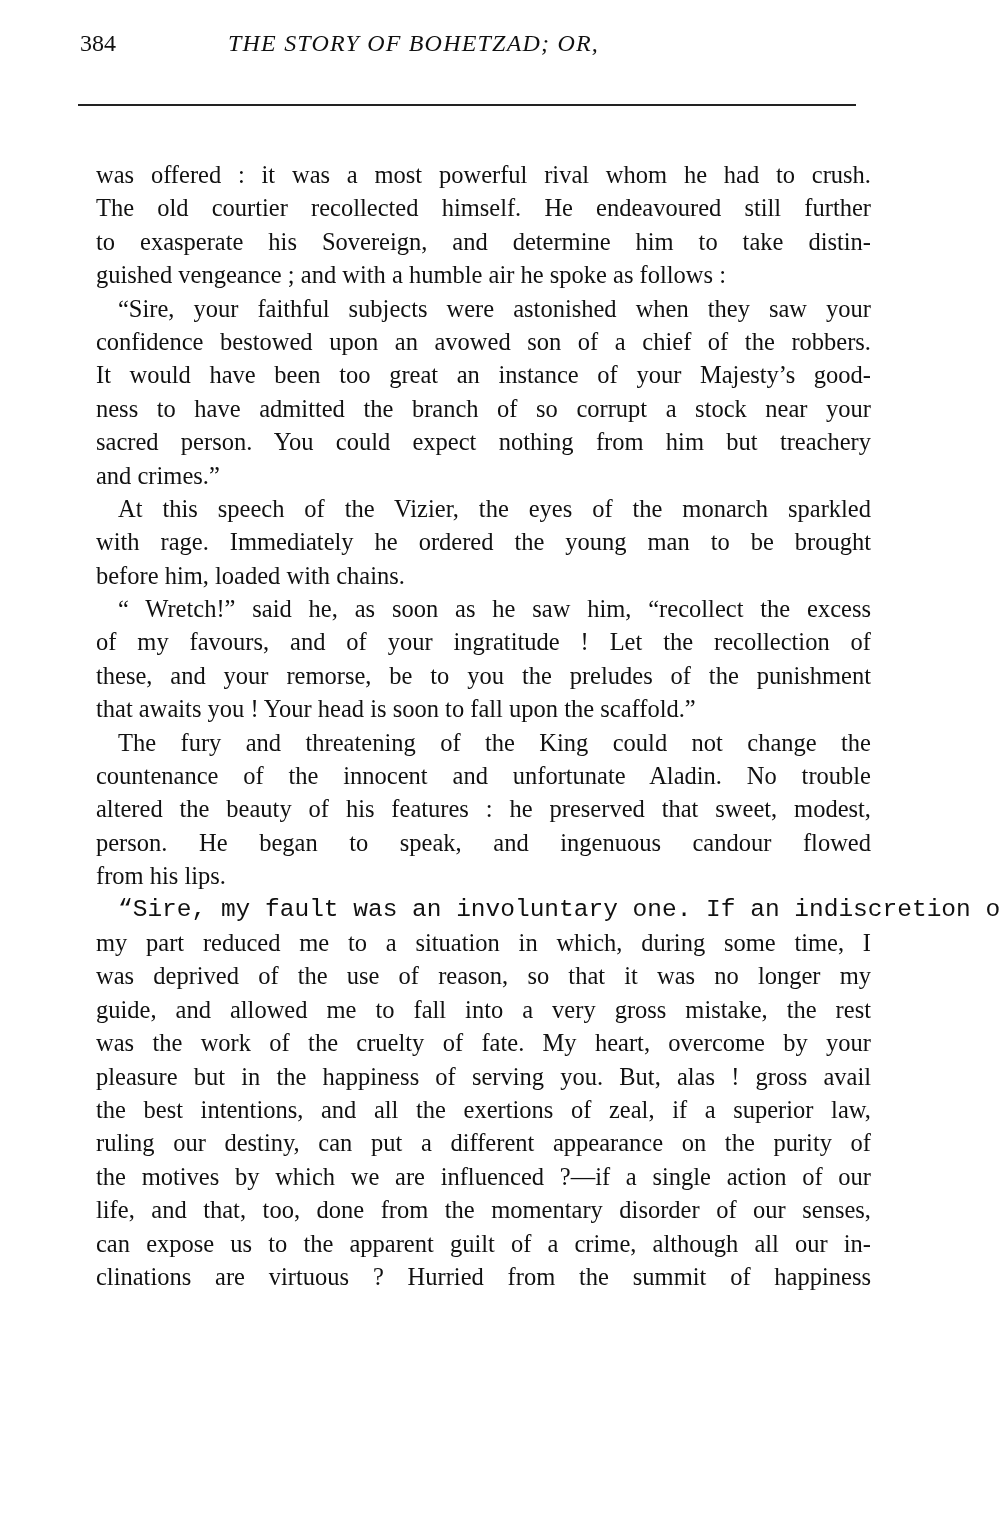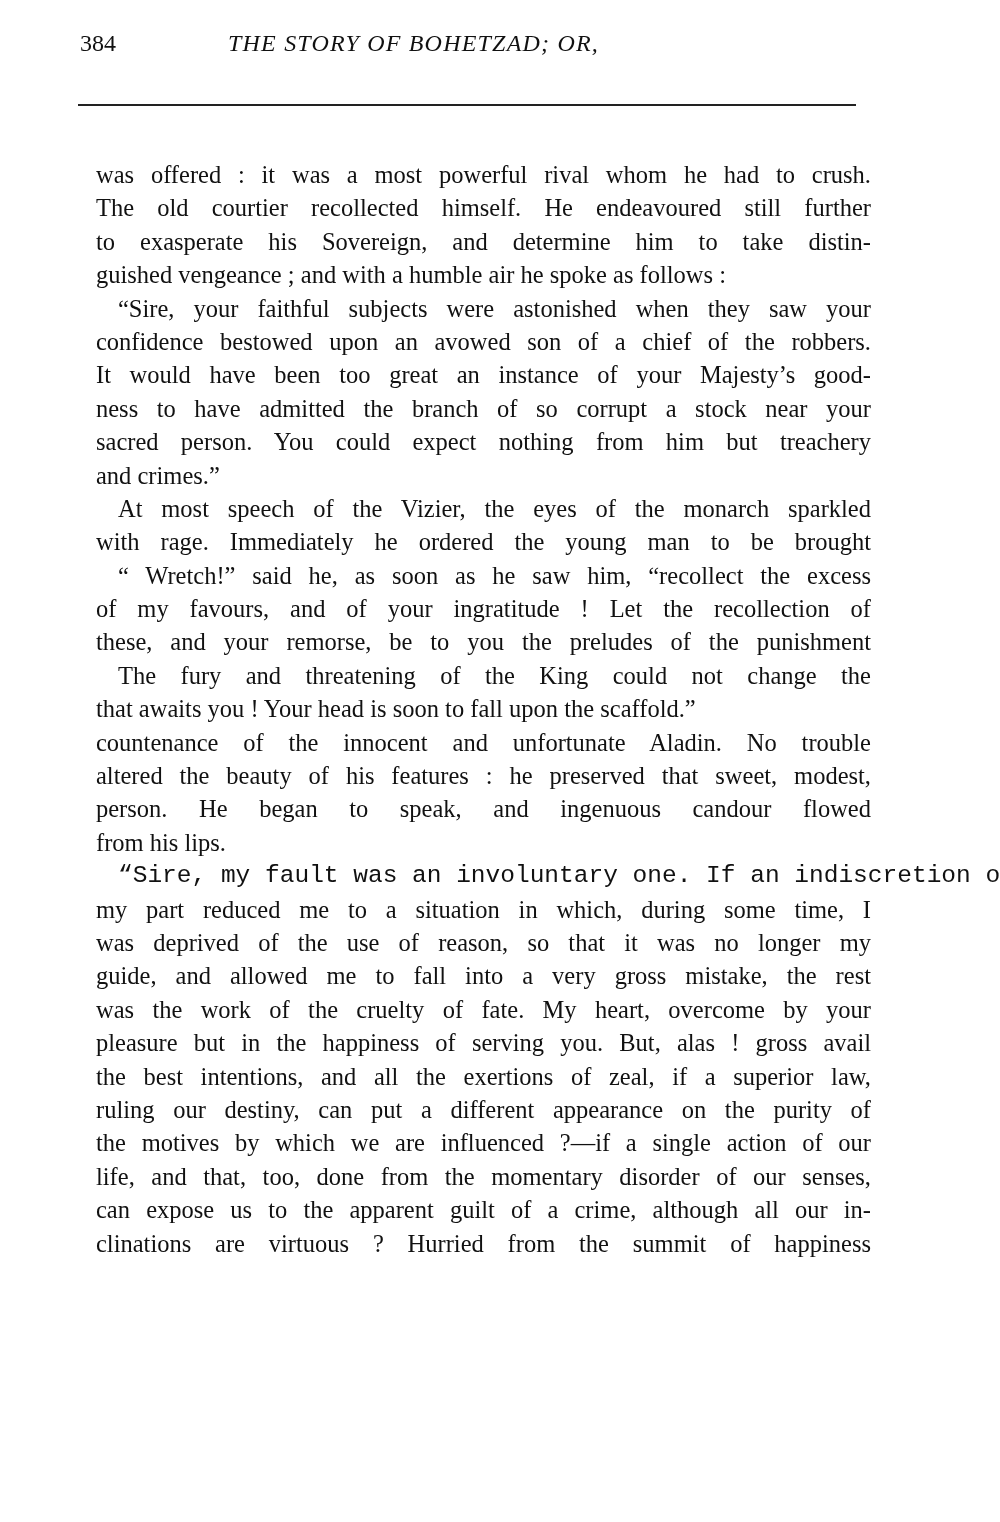--- a/index.html
+++ b/index.html
@@ -26,27 +26,28 @@
     <div class="line">was offered : it was a most powerful rival whom he had to crush.</div>
     <div class="line">The old courtier recollected himself.  He endeavoured still further</div>
     <div class="line">to exasperate his Sovereign, and determine him to take distin-</div>
     <div class="line last">guished vengeance ; and with a humble air he spoke as follows :</div>
     <div class="line" style="padding-left: 22px;">“Sire, your faithful subjects were astonished when they saw your</div>
     <div class="line">confidence bestowed upon an avowed son of a chief of the robbers.</div>
     <div class="line">It would have been too great an instance of your Majesty’s good-</div>
     <div class="line">ness to have admitted the branch of so corrupt a stock near your</div>
     <div class="line">sacred person.  You could expect nothing from him but treachery</div>
     <div class="line last">and crimes.”</div>
-    <div class="line" style="padding-left: 22px;">At most speech of the Vizier, the eyes of the monarch sparkled</div>
+    <div class="line" style="padding-left: 22px;">At this speech of the Vizier, the eyes of the monarch sparkled</div>
     <div class="line">with rage.  Immediately he ordered the young man to be brought</div>
+    <div class="line last">before him, loaded with chains.</div>
     <div class="line" style="padding-left: 22px;">“ Wretch!” said he, as soon as he saw him, “recollect the excess</div>
     <div class="line">of my favours, and of your ingratitude !  Let the recollection of</div>
     <div class="line">these, and your remorse, be to you the preludes of the punishment</div>
+    <div class="line last">that awaits you !  Your head is soon to fall upon the scaffold.”</div>
     <div class="line" style="padding-left: 22px;">The fury and threatening of the King could not change the</div>
-    <div class="line last">that awaits you !  Your head is soon to fall upon the scaffold.”</div>
     <div class="line">countenance of the innocent and unfortunate Aladin.  No trouble</div>
     <div class="line">altered the beauty of his features : he preserved that sweet, modest,</div>
     <div class="line">person.  He began to speak, and ingenuous candour flowed</div>
     <div class="line last">from his lips.</div>
     <div class="line" style="padding-left: 22px; font-family: Liberation Mono, monospace;">“Sire, my fault was an involuntary one.  If an indiscretion on</div>
     <div class="line">my part reduced me to a situation in which, during some time, I</div>
     <div class="line">was deprived of the use of reason, so that it was no longer my</div>
     <div class="line">guide, and allowed me to fall into a very gross mistake, the rest</div>
     <div class="line">was the work of the cruelty of fate.  My heart, overcome by your</div>
     <div class="line">pleasure but in the happiness of serving you.  But, alas ! gross avail</div>

